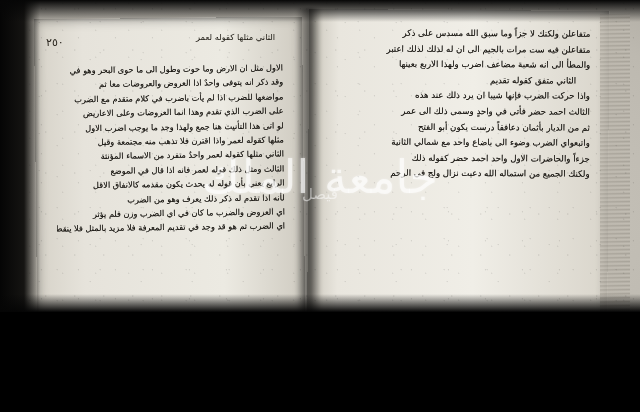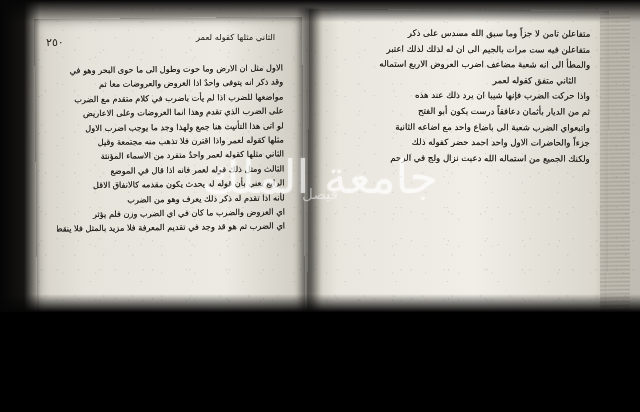--- a/index.html
+++ b/index.html
@@ -219,27 +219,28 @@
     <div class="line">مثلها كقوله لعمر واذا اقترن فلا تذهب منه مجتمعة وقيل</div>
     <div class="line">الثاني مثلها كقوله لعمر واحدٌ متفرد من الاسماء المؤنثة</div>
     <div class="line">الثالث ومثل ذلك قوله لعمر فانه اذا قال في الموضع</div>
     <div class="line">الرابع يعني بأن قوله له يحدث يكون مقدمه كالانفاق الاقل</div>
     <div class="line">لأنه اذا تقدم له ذكر ذلك يعرف وهو من الضرب</div>
     <div class="line">اي العروض والضرب ما كان في اي الضرب وزن فلم يؤثر</div>
     <div class="line">اي الضرب ثم هو قد وجد في تقديم المعرفة فلا مزيد بالمثل فلا ينقطع</div>
   </div>
 
   <div class="text-col text-right">
-    <div class="line">متفاعلن تامن لا جزاً وما سبق الله مسدس على ذكر</div>
+    <div class="line">متفاعلن ولكنك لا جزاً وما سبق الله مسدس على ذكر</div>
     <div class="line">متفاعلن فيه ست مرات بالجيم الى ان له لذلك لذلك اعتبر</div>
-    <div class="line">والمطأ الى انه شعبة مضاعف اضرب العروض الاربع استماله</div>
-    <div class="line indent">الثاني متفق كقوله لعمر</div>
+    <div class="line">والمطأ الى انه شعبة مضاعف اضرب ولهذا الاربع بعينها</div>
+    <div class="line indent">الثاني متفق كقوله تقديم</div>
     <div class="line">واذا حركت الضرب فإنها شيبا ان يرد ذلك عند هذه</div>
+    <div class="line">الثالث احمد حضر فأتى في واحدٍ وسمى ذلك الى عمر</div>
     <div class="line">ثم من الديار بأثمان دعافقاً درست يكون أبو الفتح</div>
-    <div class="line">واتبعواي الضرب شعبة الى باضاع واحد مع اضاعه الثانية</div>
+    <div class="line">واتبعواي الضرب وضوء الى باضاع واحد مع شمالي الثانية</div>
     <div class="line">جزءاً والحاضرات الاول واحد احمد حضر كفوله ذلك</div>
     <div class="line">ولكنك الجميع من استماله الله دعيت نزال ولج في الرحم</div>
   </div>
 
   <div class="catchword">الثاني مثلها</div>
 
   <div class="watermark">جامعة الملك</div>
   <div class="watermark-sub">فيصل</div>
 
   <div class="speckle"></div>

